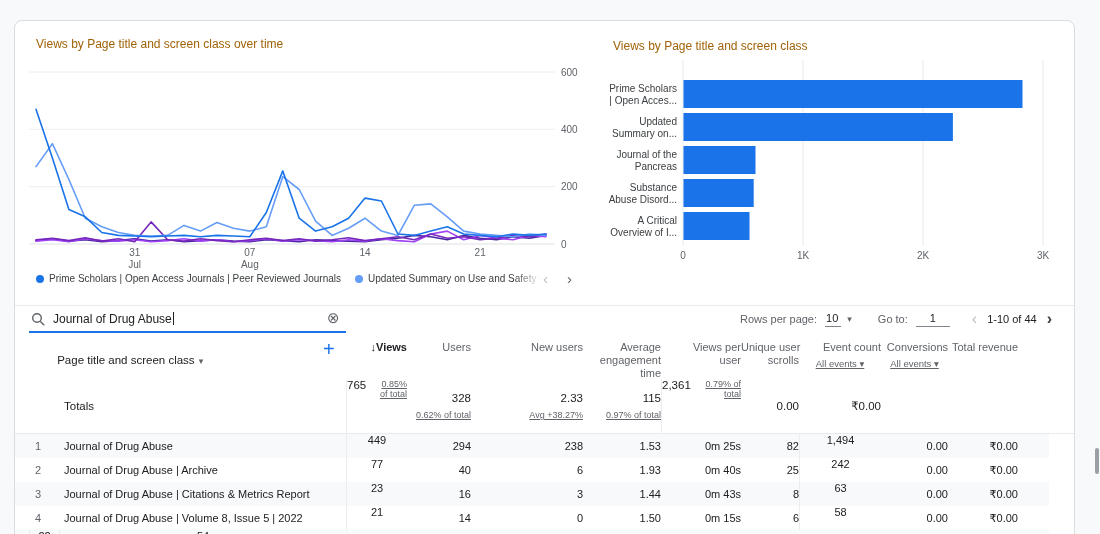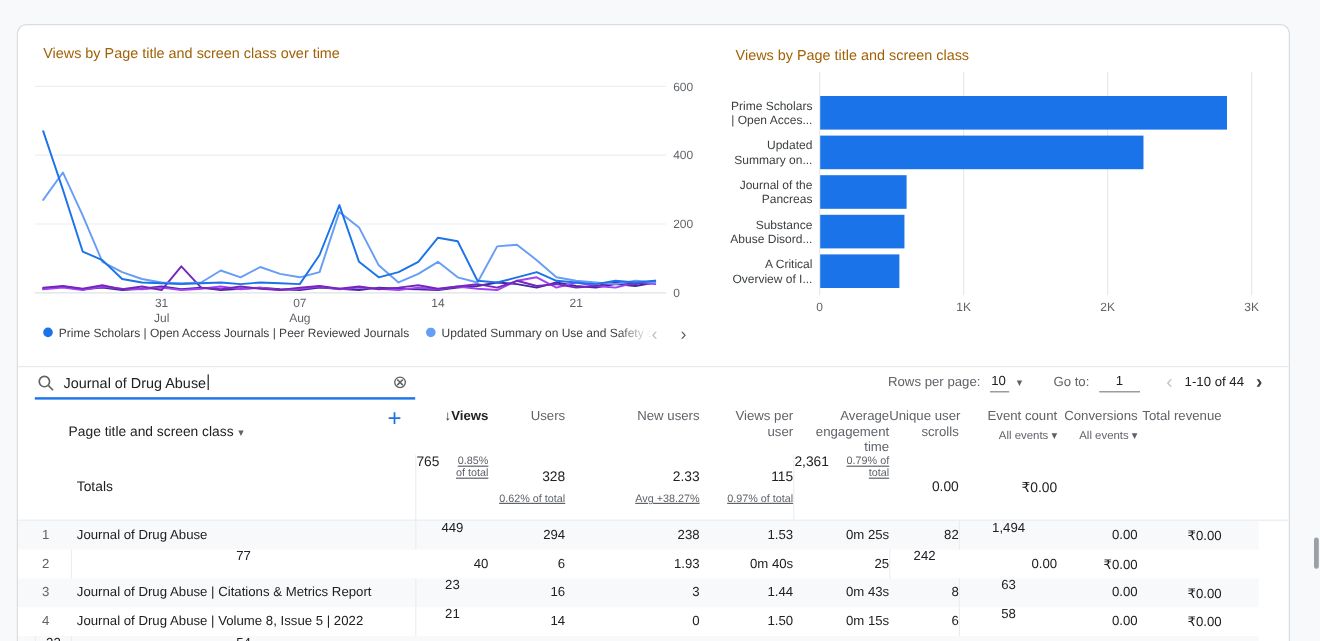--- a/index.html
+++ b/index.html
@@ -11,21 +11,21 @@
     background:#fff; border:1px solid #dadce0; border-radius:8px; }
 
   .chart-title { position:absolute; font-size:12px; color:#a16207; }
   .lc-title { left:21px; top:16px; }
   .bc-title { left:598px; top:18px; }
   .line-svg { position:absolute; left:14px; top:38px; }
   .bar-svg  { position:absolute; left:586px; top:33px; }
 
   .legend { position:absolute; left:21px; top:252px; display:flex; align-items:center; gap:14px;
     font-size:10px; color:#3c4043; width:505px; }
-  .legend-item { display:flex; gap:5px; white-space:nowrap; }
+  .legend-item { display:flex; align-items:center; gap:5px; white-space:nowrap; }
   .legend-item.clip { max-width:252px; overflow:hidden; position:relative; }
   .legend-dot { width:8px; height:8px; border-radius:50%; flex:0 0 auto; }
   .legend-fade { position:absolute; right:0; top:0; bottom:0; width:26px;
     background:linear-gradient(to right, rgba(255,255,255,0), #fff); }
   .legend-arrow { position:absolute; top:250px; font-size:15px; color:#80868b; cursor:pointer;
     line-height:16px; }
   .legend-arrow.prev { left:528px; color:#bdc1c6; }
   .legend-arrow.next { left:552px; color:#5f6368; }
 
   .section-divider { position:absolute; left:0; right:0; top:284px; border-top:1px solid #e8eaed; }
@@ -50,21 +50,21 @@
 
   
   .tgrid { display:grid;
     grid-template-columns:30px 287px 61px 64px 112px 78px 80px 58px 82px 67px 70px;
     padding-left:14px; width:1034px; }
   .header-row { position:absolute; left:0; top:314px; height:44px; }
   .hcell { font-size:11px; color:#5f6368; text-align:right; padding-top:6px; white-space:pre; line-height:13px; }
   .hcell.dim { grid-column:1/3; text-align:left; padding-left:9px; color:#202124; font-size:11.5px; }
   .sort-caret { color:#5f6368; font-size:9px; margin-left:4px; }
   .hcell.sorted { color:#202124; font-weight:700; }
-  .hsub { display:block; font-size:9.5px; color:#5f6368; font-weight:400; margin-top:3px; }
+  .hsub { display:block; font-size:9.5px; color:#5f6368; font-weight:400; text-decoration:underline; margin-top:3px;text-align:center; }
   .add-col { position:absolute; left:308px; top:318px; font-size:20px; color:#1a73e8; font-weight:400;
     background:none; border:none; cursor:pointer; line-height:20px; }
 
   .totals-row { position:absolute; left:0; top:358px; height:54px; align-items:center; }
   .totals-label { grid-column:2; font-size:11.5px; color:#202124; padding-left:5px; }
   .tcell { text-align:right; display:flex; flex-direction:column; justify-content:center; gap:6px; height:54px; }
   .tcell .main { font-size:11.5px; color:#202124; }
   .tcell .sub  { font-size:9px; color:#5f6368;text-decoration:underline; }
 
   .rows-wrap { position:absolute; left:0; top:412px; width:100%; border-top:1px solid #e8eaed; }
@@ -170,25 +170,25 @@
     <span class="page-next">›</span>
   </div>
 
   <div class="tgrid header-row" id="header-row">
     <div class="hcell dim">
       <span>Page title and screen class</span><span class="sort-caret">▾</span>
     </div>
   <div class="hcell sorted">↓Views</div>
       <div class="hcell">Users</div>
       <div class="hcell">New users</div>
-      <div class="hcell">Views per
-user</div>
       <div class="hcell">Average
 engagement
 time</div>
+      <div class="hcell">Views per
+user</div>
       <div class="hcell">Unique user
 scrolls</div>
       <div class="hcell">Event count<span class="hsub">All events ▾</span></div>
       <div class="hcell">Conversions<span class="hsub">All events ▾</span></div>
       <div class="hcell">Total revenue</div>
     </div>
   <button class="add-col">+</button>
 
   <div class="tgrid totals-row" id="totals-row">
     <div class="totals-label">Totals</div>
@@ -229,20 +229,21 @@
         <div class="rcell">238</div>
         <div class="rcell">1.53</div>
         <div class="rcell">0m 25s</div>
         <div class="rcell">82</div>
         <div class="rcell bl">1,494</div>
         <div class="rcell">0.00</div>
         <div class="rcell">₹0.00</div>
       </div>
       <div class="tgrid trow">
         <div class="rnum">2</div>
+        <div class="rtitle">Journal of Drug Abuse | Archive</div>
         <div class="rcell bl">77</div>
         <div class="rcell">40</div>
         <div class="rcell">6</div>
         <div class="rcell">1.93</div>
         <div class="rcell">0m 40s</div>
         <div class="rcell">25</div>
         <div class="rcell bl">242</div>
         <div class="rcell">0.00</div>
         <div class="rcell">₹0.00</div>
       </div>

